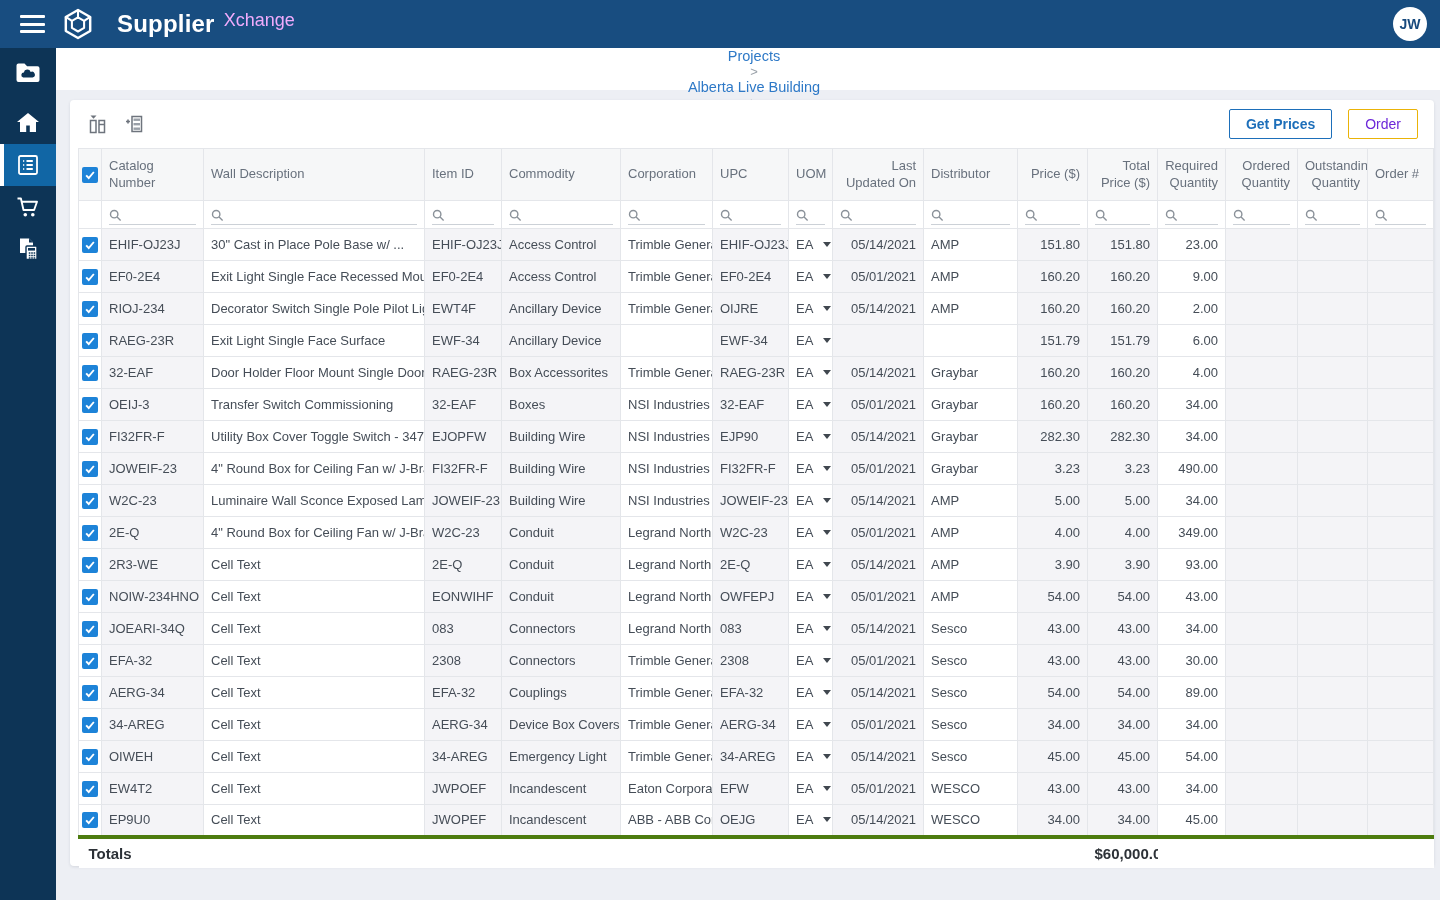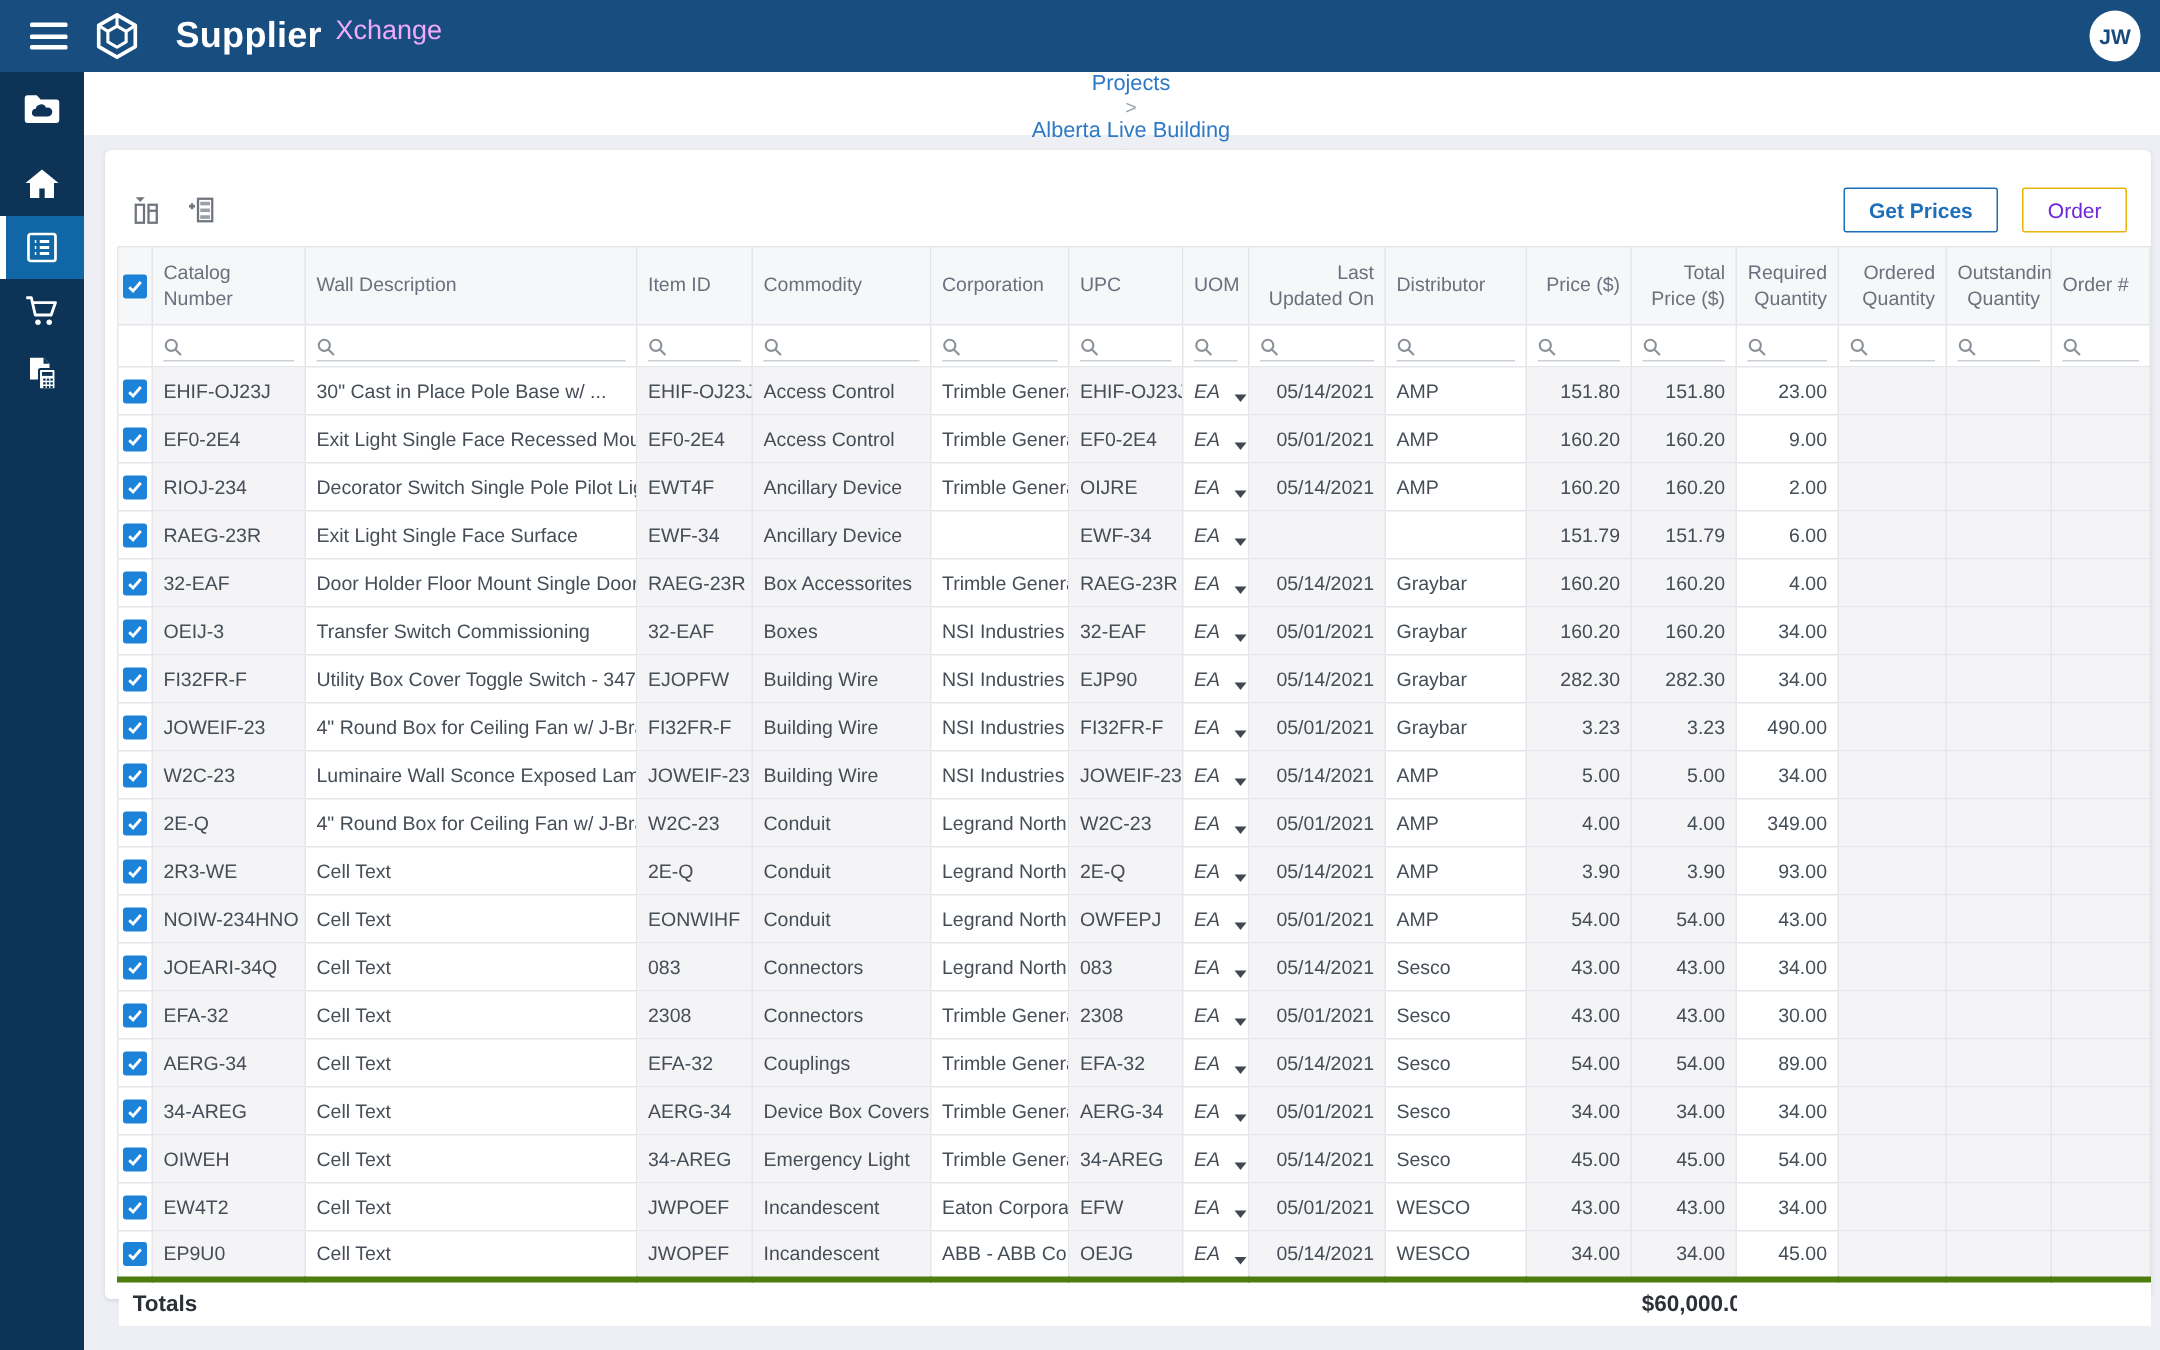--- a/index.html
+++ b/index.html
@@ -29,21 +29,21 @@
   
   .crumb-row { position:absolute; left:56px; top:48px; width:1384px; height:42px; background:#fff;
                display:flex; align-items:center; padding-left:12px; font-size:14.5px;flex-direction:column; }
   .crumb-row a { color:#2e79c7; text-decoration:none; cursor:pointer; }
   .crumb-sep { color:#9aa1a9; margin:0 9px; font-size:13px; }
   .crumb-cur { color:#4a4f55; }
 
   
   .card { position:absolute; left:70px; top:100px; width:1364px; height:766px; background:#fff;
           border-radius:4px; box-shadow:0 1px 3px rgba(40,50,70,.12); }
-  .grid-toolbar { height:48px; display:flex; align-items:center; padding:0 16px 0 18px;margin-top:16px; }
+  .grid-toolbar { height:48px; display:flex; align-items:center; padding:0 16px 0 18px; }
   .tb-icon { margin-right:16px; cursor:pointer; display:flex; }
   .tb-spacer { flex:1; }
   .btn { height:30px; padding:0 16px; border-radius:2px; background:#fff; font-size:14px;
          font-family:inherit; cursor:pointer; }
   .btn-primary { border:1px solid #1d6fba; color:#1d6fba; font-weight:bold; margin-right:16px; }
   .btn-plain { border:1px solid #eab308; color:#6d28d9; }
 
   
   table { border-collapse:collapse; table-layout:fixed; width:1356px; margin-left:8px; }
   .w0{width:23px}.w1{width:102px}.w2{width:221px}.w3{width:77px}.w4{width:119px}.w5{width:92px}
@@ -53,21 +53,21 @@
   th { height:52px; background:#f6f7f8; color:#68717d; font-size:13px; line-height:1.3;
        vertical-align:middle; cursor:pointer; }
   td { height:32px; font-size:13px; color:#454d57; white-space:nowrap; vertical-align:middle; }
   tr.filter-row td { height:28px; background:#fff; cursor:text; }
   .al-left{text-align:left}.al-right{text-align:right}.al-center{text-align:center}
   td.shaded { background:#f4f4f7; }
   .cb-cell { padding:0 3px; }
   .checkbox { width:16px; height:16px; background:#1d83d8; border-radius:2px; margin:0 auto;
               display:flex; align-items:center; justify-content:center; cursor:pointer; }
   .filter-inner { display:flex; align-items:flex-end; height:20px; border-bottom:1px solid #ccd1d7; padding-bottom:2px; }
-  .uom-wrap { display:flex; align-items:flex-end; cursor:pointer;font-style:italic; }
+  .uom-wrap { display:flex; align-items:center; cursor:pointer; }
   .dd-arrow { width:0; height:0; border-left:4px solid transparent; border-right:4px solid transparent;
               border-top:5px solid #40474f; margin-left:10px; }
   tfoot td { border:none; border-top:4px solid #4d7c0f; height:31px; font-weight:bold; color:#2c3137; background:#fff; }
   .tot-label { font-size:15px; padding-left:10px; }
   .tot-value { font-size:15px; text-align:right; }
 </style>
 </head>
 <body>
 
 <header class="topbar">

